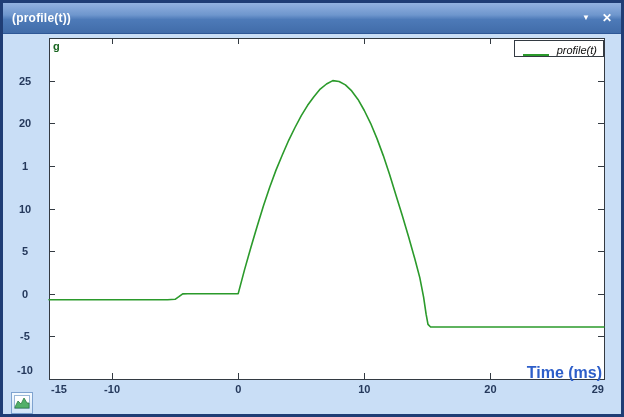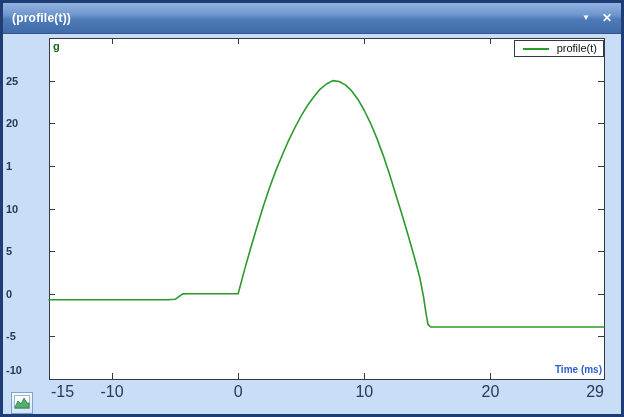--- a/index.html
+++ b/index.html
@@ -20,33 +20,33 @@
     padding:15px 9px;
     box-sizing:border-box;
   }
   .title{color:#ffffff;font-size:12px;font-weight:bold;letter-spacing:.2px;}
   .tb-buttons{margin-left:auto;display:flex;align-items:center;gap:12px;}
   .caret{color:#ffffff;font-size:8px;line-height:8px;cursor:pointer;}
   .close{color:#ffffff;font-size:12px;font-weight:bold;line-height:12px;cursor:pointer;}
   .graph-area{position:absolute;left:3px;top:28px;width:618px;height:386px;}
   .plot-svg{position:absolute;left:0;top:0;}
   .y-lab{
-    position:absolute;left:0;width:38px;text-align:left;
+    position:absolute;left:0;width:38px;text-align:center;
     font-size:11px;font-weight:bold;color:#25395c;line-height:14px;
   }
   .x-lab{
     position:absolute;top:352px;
-    font-size:16px;font-weight:normal;color:#25395c;white-space:nowrap;
+    font-size:11px;font-weight:bold;color:#25395c;white-space:nowrap;
   }
   .unit-lab{position:absolute;left:47px;top:9px;font-size:11px;font-weight:bold;color:#17641e;}
-  .time-lab{position:absolute;right:22px;top:333px;font-size:10px;font-weight:bold;color:#2d5ec9;}
+  .time-lab{position:absolute;right:22px;top:333px;font-size:16px;font-weight:bold;color:#2d5ec9;}
   .legend{
     position:absolute;right:20px;top:9px;height:17px;
     background:#ffffff;border:1px solid #333a42;box-sizing:border-box;
-    display:flex;align-items:center;padding:0 6px 0 8px;
+    display:flex;align-items:flex-end;padding:0 6px 0 8px;font-style:italic;
   }
   .legend-line{width:26px;height:0;border-top:2px solid #2b9a2b;}
   .legend-text{font-size:11px;color:#101010;margin-left:8px;line-height:11px;}
   .graph-icon-btn{
     position:absolute;left:5px;top:361px;width:22px;height:22px;
     border:1px solid #7fa3cf;background:linear-gradient(#f6fbff,#d2e5f8);
     box-sizing:border-box;display:flex;align-items:center;justify-content:center;
     cursor:pointer;padding:0;
   }
 </style>

